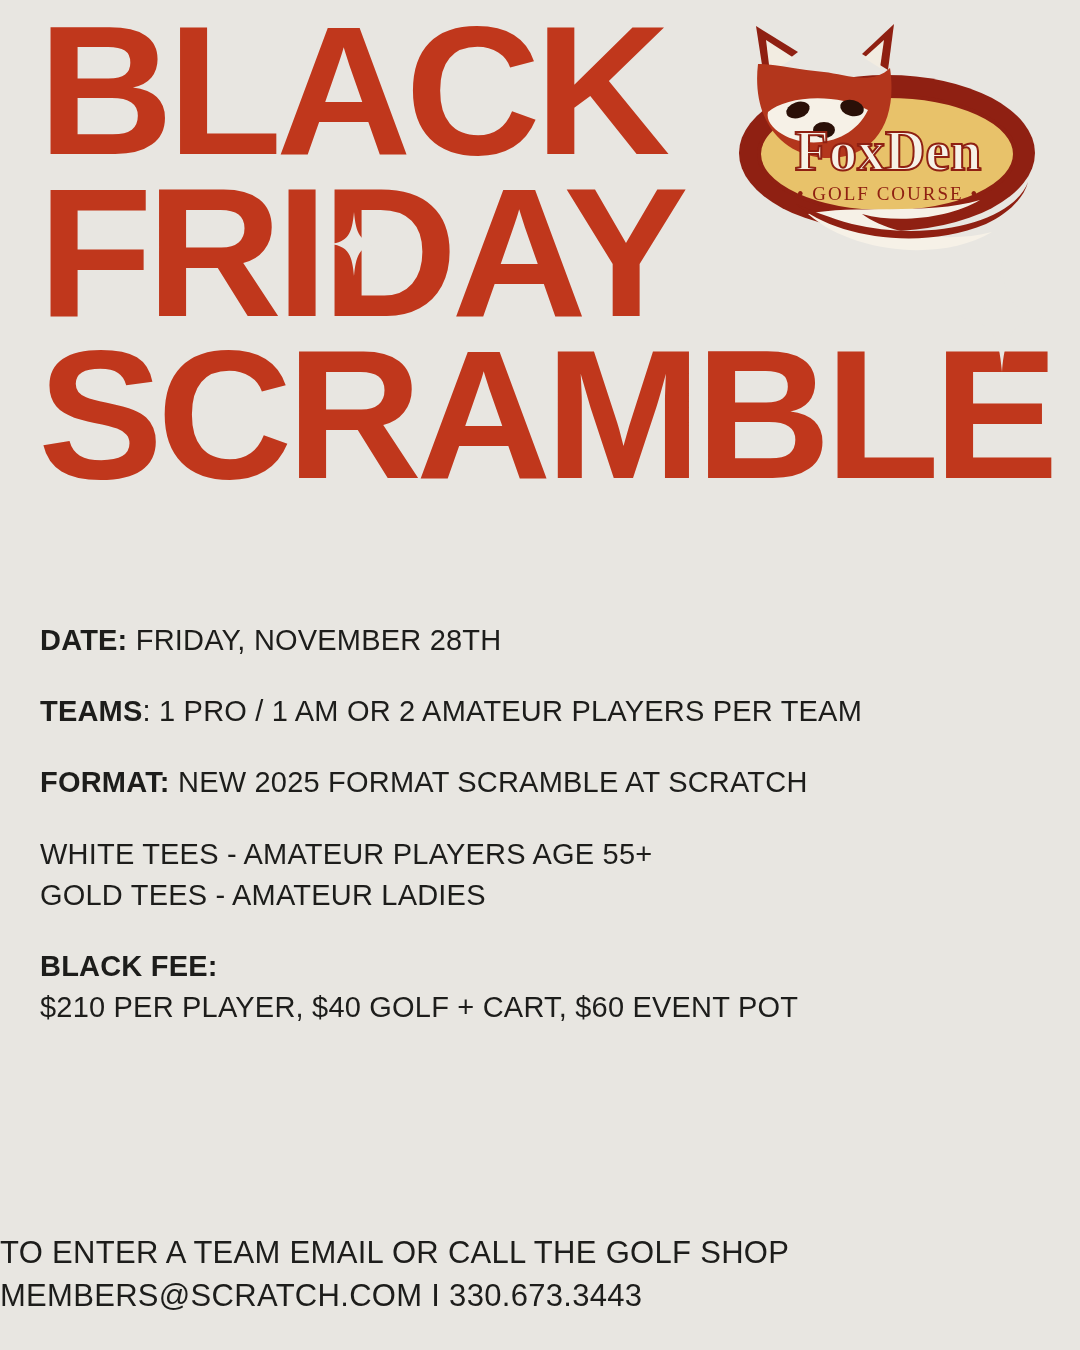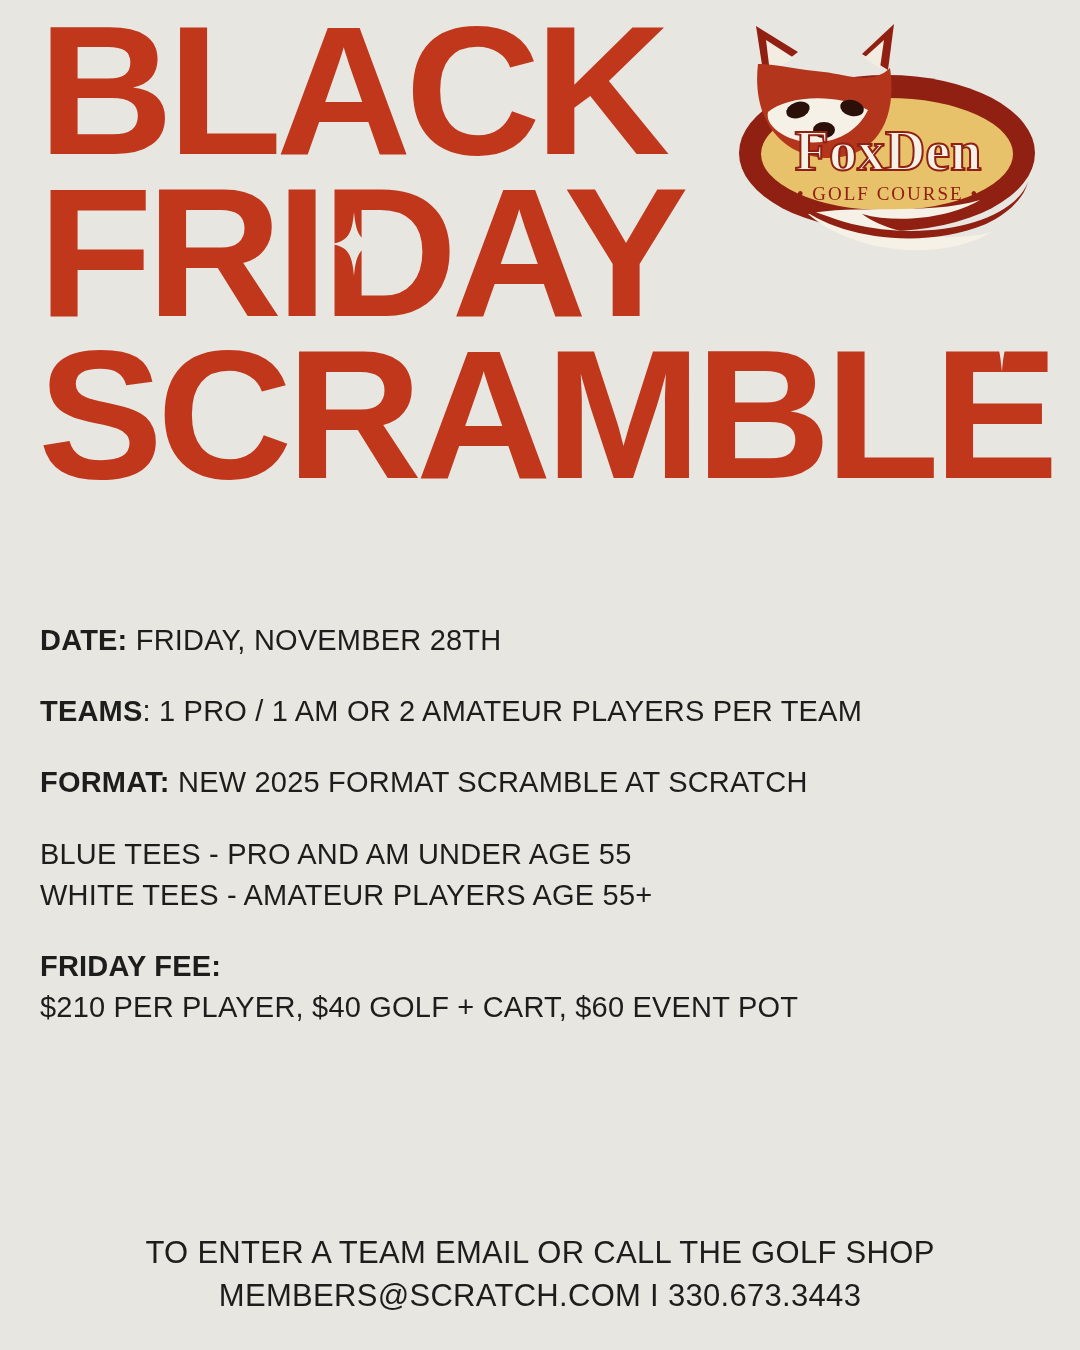--- a/index.html
+++ b/index.html
@@ -78,21 +78,21 @@
   }
   .det-line b { font-weight: bold; }
   .block-gap { height: 30px; }
 
   
   .footer {
     position: absolute;
     bottom: 32px;
     left: 0;
     width: 100%;
-    text-align: center;
+    text-align: left;
     z-index: 2;
   }
   .footer div {
     font-size: 31px;
     line-height: 1.38;
     letter-spacing: 0.3px;
     color: #1d1d1b;
   }
 </style>
 </head>
@@ -160,26 +160,26 @@
     <b>TEAMS</b><span>: 1 PRO / 1 AM OR 2 AMATEUR PLAYERS PER TEAM</span>
   </div>
   <div class="block-gap"></div>
 
   <div class="det-line">
     <b>FORMAT:</b>
     <span>NEW 2025 FORMAT SCRAMBLE AT SCRATCH</span>
   </div>
   <div class="block-gap"></div>
 
-  <div class="det-line">BLUE TEES - PRO AND AM UNDER AGE 55</div>
   <div class="det-line">WHITE TEES - AMATEUR PLAYERS AGE 55+</div>
+  <div class="det-line">GOLD TEES - AMATEUR LADIES</div>
   <div class="block-gap"></div>
 
   <div class="det-line">
-    <b>FRIDAY FEE:</b>
+    <b>BLACK FEE:</b>
   </div>
   <div class="det-line">$210 PER PLAYER, $40 GOLF + CART, $60 EVENT POT</div>
 
 </div>
 
 <div class="footer">
   <div>TO ENTER A TEAM EMAIL OR CALL THE GOLF SHOP</div>
   <div>MEMBERS@SCRATCH.COM   I   330.673.3443</div>
 </div>
 

